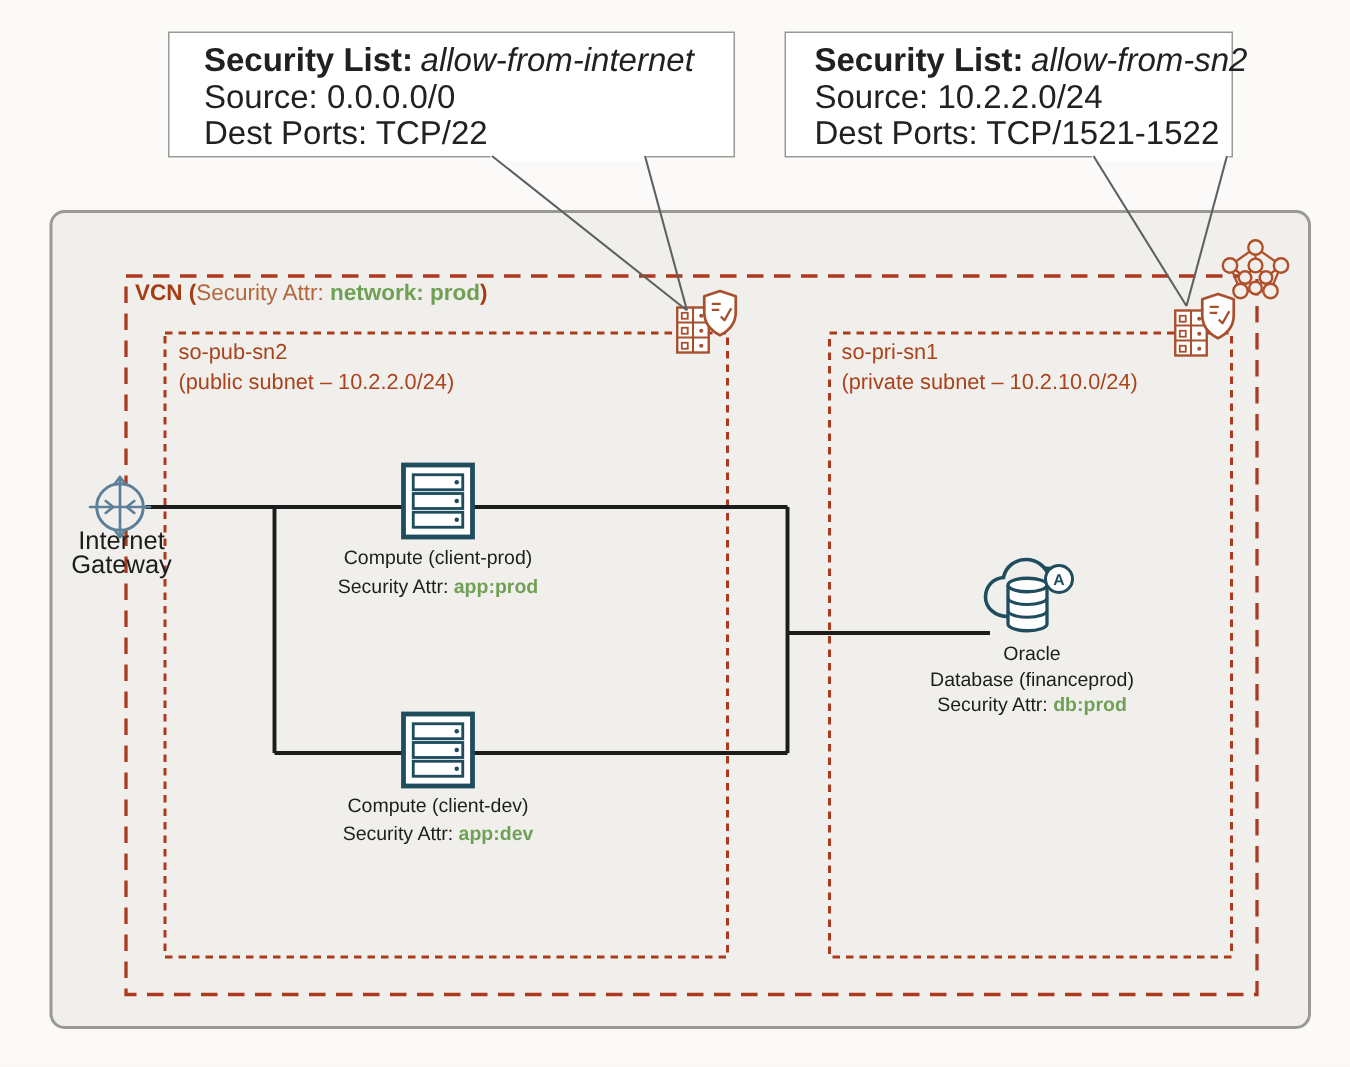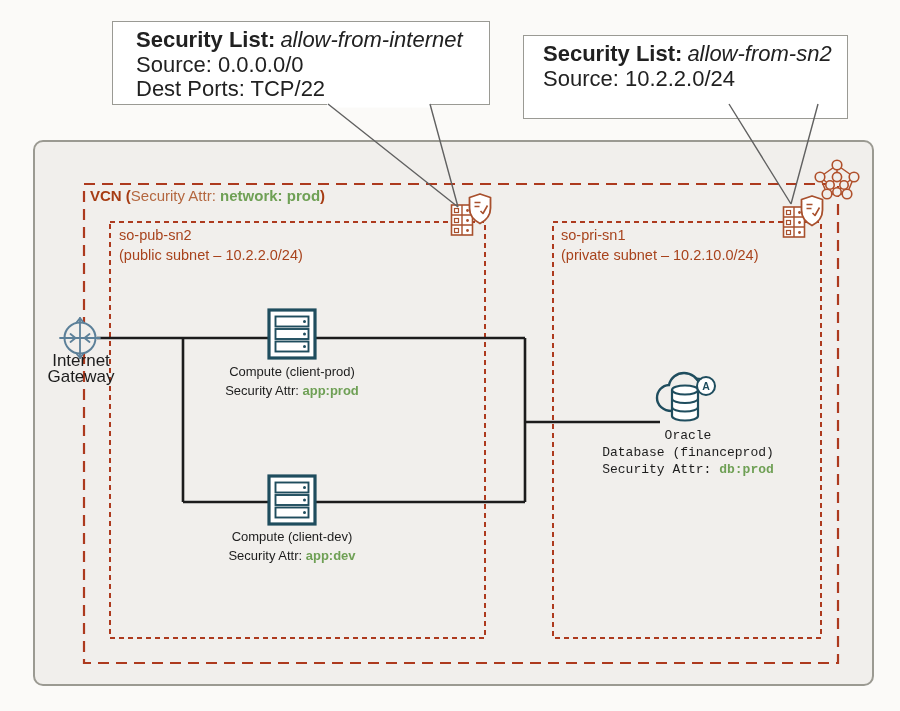--- a/index.html
+++ b/index.html
@@ -26,46 +26,47 @@
   
   .subnet-label{font-size:14.5px;font-weight:400;color:#a8431c;line-height:19.5px;white-space:nowrap;}
   .subnet-label.pub{left:119px;top:226px;}
   .subnet-label.pri{left:561px;top:226px;}
 
   
   .node-label{text-align:center;font-size:13px;line-height:18.5px;}
   .igw-label{left:37px;top:353px;width:88px;font-size:17px;line-height:15.5px;}
   .cp-label{left:190px;top:363px;width:204px;}
   .cd-label{left:190px;top:528px;width:204px;}
-  .adb-label{left:588px;top:427px;width:200px;line-height:17px;font-family:Liberation Mono, monospace;}
+  .adb-label{left:588px;top:427px;width:200px;line-height:17px;}
   .attr-green{color:#6fa055;font-weight:bold;text-align:right;}
 
   
   .callout{position:absolute;top:21px;height:84px;box-sizing:border-box;background:#ffffff;
            border:1.5px solid #9a9a94;z-index:5;font-size:22px;line-height:24.5px;color:#212121;
            padding:6px 8px 0 23px;white-space:nowrap;}
   #co1{left:112px;width:378px;}
-  #co2{left:523px;width:325px;padding-left:19px;margin-top:14px;}
+  #co2{left:523px;width:299px;padding-left:19px;}
   .co-bold{font-weight:bold;}
   .co-italic{font-style:italic;margin-left:5px;}
 </style>
 </head>
 <body>
 
 <div class="stage">
 
   <div class="callout" id="co1">
     <div><span class="co-bold">Security List:</span><span class="co-italic">allow-from-internet</span></div>
     <div>Source: 0.0.0.0/0</div>
     <div>Dest Ports: TCP/22</div>
   </div>
 
   <div class="callout" id="co2">
     <div><span class="co-bold">Security List:</span><span class="co-italic">allow-from-sn2</span></div>
     <div>Source: 10.2.2.0/24</div>
+    <div>Dest Ports: TCP/1521-1522</div>
   </div>
 
   <div class="outer-box"></div>
 
   <svg class="overlay" id="svg-main" viewBox="0 0 900 711">
     <rect x="84" y="184" width="754" height="479" fill="none" stroke="#ad3a1e" stroke-width="2.2" stroke-dasharray="11,7"></rect>
     <rect x="110" y="222" width="375" height="416" fill="none" stroke="#ad3a1e" stroke-width="2" stroke-dasharray="5,4"></rect>
     <rect x="553" y="222" width="268" height="416" fill="none" stroke="#ad3a1e" stroke-width="2" stroke-dasharray="5,4"></rect>
     <path d="M97 338 H525 M183 338 V502 M183 502 H525 M525 338 V502 M525 422 H660" fill="none" stroke="#1c1c1c" stroke-width="2.6"></path>
   </svg>

